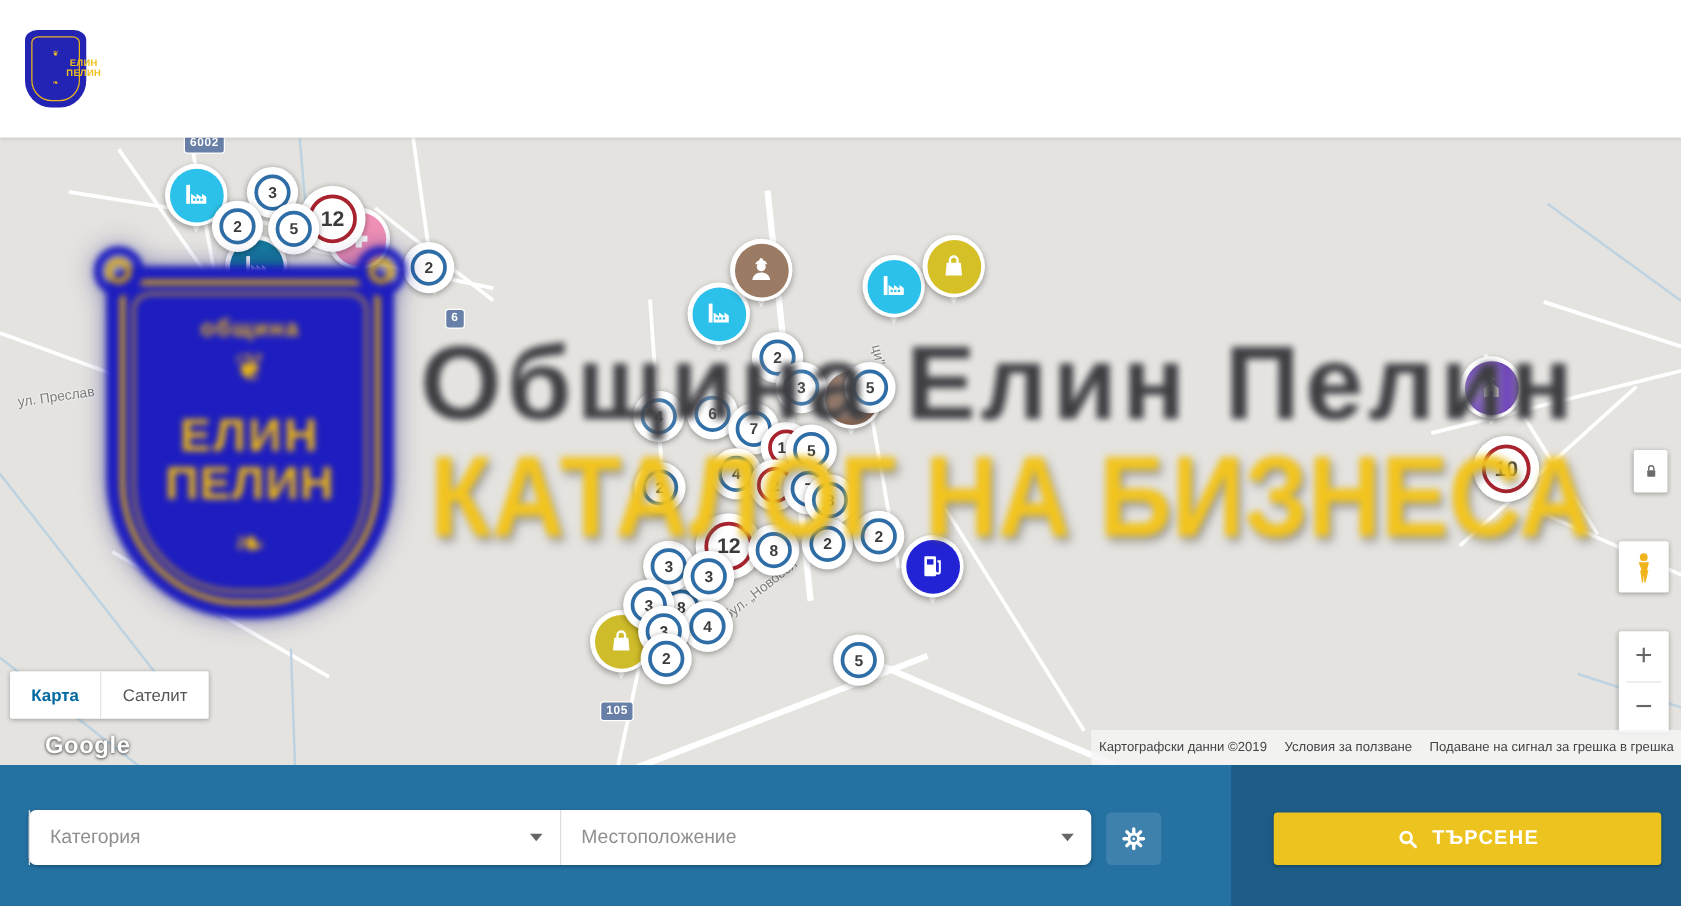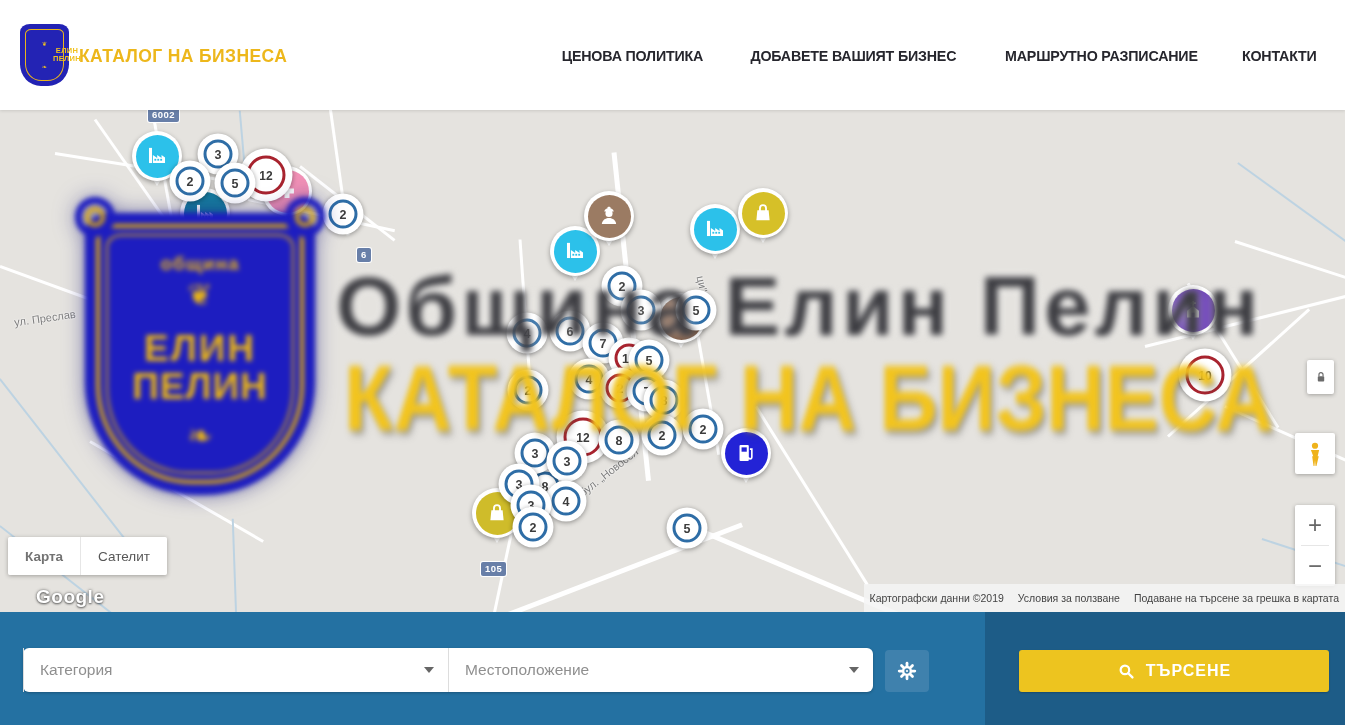--- a/index.html
+++ b/index.html
@@ -40,21 +40,21 @@
   .pin .circ{position:absolute;left:50%;top:0;transform:translate(-50%,-50%);width:50px;height:50px;background:#fff;
              border-radius:50%;box-shadow:0 2px 5px rgba(0,0,0,.35);display:flex;align-items:center;justify-content:center;}
   .pin .inner{width:43px;height:43px;border-radius:50%;display:flex;align-items:center;justify-content:center;}
   .pin svg{width:26px;height:26px;display:block;}
   .cluster{position:absolute;transform:translate(-50%,-50%);width:41px;height:41px;background:#fff;border-radius:50%;
            box-shadow:0 1px 5px rgba(0,0,0,.4);display:flex;align-items:center;justify-content:center;z-index:20;}
   .cluster .ring{width:29px;height:29px;border-radius:50%;border:3px solid #2e6da6;display:flex;align-items:center;
                  justify-content:center;font-size:12.5px;font-weight:bold;color:#3c3c3c;}
   .cluster.red .ring{border-color:#a8232e;}
   .cluster.big{width:53px;height:53px;}
-  .cluster.big .ring{width:39px;height:39px;border-width:3.5px;font-size:12px;}
+  .cluster.big .ring{width:39px;height:39px;border-width:3.5px;font-size:17px;}
 
   
   #watermark{position:absolute;inset:0;z-index:50;pointer-events:none;}
   .wm-shield{position:absolute;left:85px;top:103px;width:230px;height:282px;filter:blur(2.5px) drop-shadow(0 0 10px rgba(20,20,120,.55));}
   .wm-shield .body{position:absolute;inset:0;background:#1d1dc0;border-radius:26px 26px 48% 48%/20px 20px 40% 40%;}
   .wm-shield .b1{position:absolute;inset:11px;border:4px solid #dca90e;border-radius:20px 20px 46% 46%/16px 16px 38% 38%;}
   .wm-shield .b2{position:absolute;inset:21px;border:2.5px solid #dca90e;border-radius:16px 16px 44% 44%/13px 13px 36% 36%;}
   .wm-shield .curl{position:absolute;width:40px;height:40px;border:7px solid #1d1dc0;border-radius:50%;top:-16px;}
   .wm-shield .curl::after{content:"";position:absolute;inset:3px;border:4px solid #dca90e;border-radius:50%;}
   .wm-shield .curl.l{left:-10px;} .wm-shield .curl.r{right:-10px;}
@@ -66,21 +66,21 @@
   .wm-orn2{top:205px;font-size:30px;}
   .wm-t1{position:absolute;left:336px;top:148px;font-size:84px;font-weight:bold;color:#3d3d42;letter-spacing:4px;
          filter:blur(3px);white-space:nowrap;text-shadow:0 0 8px rgba(255,255,255,.7);}
   .wm-t2{position:absolute;left:344px;top:236px;font-size:92px;font-weight:bold;color:#f2c41e;letter-spacing:0px;
          transform:scaleX(.88);transform-origin:left center;filter:blur(3px);white-space:nowrap;
          text-shadow:3px 4px 6px rgba(60,60,60,.5);}
 
   
   #maptype{position:absolute;left:8px;top:427px;height:38px;display:flex;z-index:60;box-shadow:0 1px 4px rgba(0,0,0,.3);border-radius:2px;overflow:hidden;}
   .mt-btn{background:#fff;border:none;height:38px;padding:0 17px;font-size:13.5px;cursor:pointer;font-family:inherit;}
-  .mt-btn.active{font-weight:bold;color:#737373;}
+  .mt-btn.active{font-weight:bold;color:#0369a1;}
   .mt-btn.inactive{color:#565656;border-left:1px solid #e6e6e6;}
   #lock-btn{position:absolute;left:1307px;top:250px;width:27px;height:34px;background:#fff;border:none;border-radius:2px;
             box-shadow:0 1px 4px rgba(0,0,0,.3);display:flex;align-items:center;justify-content:center;cursor:pointer;z-index:60;}
   #pegman-btn{position:absolute;left:1295px;top:323px;width:40px;height:41px;background:#fff;border:none;border-radius:2px;
             box-shadow:0 1px 4px rgba(0,0,0,.3);display:flex;align-items:center;justify-content:center;cursor:pointer;z-index:60;}
   #zoomctl{position:absolute;left:1295px;top:395px;width:40px;height:81px;background:#fff;border-radius:2px;
            box-shadow:0 1px 4px rgba(0,0,0,.3);display:flex;flex-direction:column;z-index:60;}
   .zbtn{flex:1;border:none;background:transparent;font-size:24px;color:#666;cursor:pointer;line-height:1;font-family:inherit;}
   .zdiv{height:1px;background:#e6e6e6;margin:0 6px;}
   #google-logo{position:absolute;left:8px;top:476px;z-index:60;font-size:19px;font-weight:bold;color:#fff;letter-spacing:.5px;
@@ -118,29 +118,22 @@
 
   <div id="header">
     <div class="logo-wrap">
       <div class="logo-shield">
         <div class="ls-orn">❦</div>
         <div class="ls-line">ЕЛИН</div>
         <div class="ls-line">ПЕЛИН</div>
         <div class="ls-orn">❧</div>
       </div>
       <div class="logo-text">
-        <div class="logo-subtitle">КАТАЛОГ НА БИЗНЕСА</div>
       </div>
     </div>
-    <nav id="nav">
-        <a class="nav-item">ЦЕНОВА ПОЛИТИКА</a>
-        <a class="nav-item">ДОБАВЕТЕ ВАШИЯТ БИЗНЕС</a>
-        <a class="nav-item">МАРШРУТНО РАЗПИСАНИЕ</a>
-        <a class="nav-item">КОНТАКТИ</a>
-      </nav>
   </div>
 
   <div id="map">
     <div id="roads">
         <div class="road" style="left: 95px; top: 8px; width: 210px; transform: rotate(55deg);"></div>
         <div class="road" style="left: 150px; top: -15px; width: 250px; transform: rotate(80deg);"></div>
         <div class="road" style="left: 55px; top: 42px; width: 190px; transform: rotate(9deg);"></div>
         <div class="road" style="left: 205px; top: 28px; width: 175px; transform: rotate(100deg);"></div>
         <div class="road" style="left: 330px; top: -5px; width: 130px; transform: rotate(82deg);"></div>
         <div class="road" style="left: 248px; top: 88px; width: 150px; transform: rotate(12deg);"></div>
@@ -445,21 +438,21 @@
     </button>
     <div id="zoomctl">
       <button class="zbtn">+</button>
       <div class="zdiv"></div>
       <button class="zbtn">−</button>
     </div>
     <div id="google-logo">Google</div>
     <div id="attribution">
         <span class="attr-item">Картографски данни ©2019</span>
         <a class="attr-item">Условия за ползване</a>
-        <a class="attr-item">Подаване на търсене за грешка в картата</a>
+        <a class="attr-item">Подаване на сигнал за грешка в грешка</a>
       </div>
   </div>
 
   <div id="bottombar">
     <div class="right-panel"></div>
 
     <div id="search-group">
       <div class="sg-sep"></div>
       <div class="sg-section sg-select" id="category-section">
         <span class="sel-label">Категория</span>

